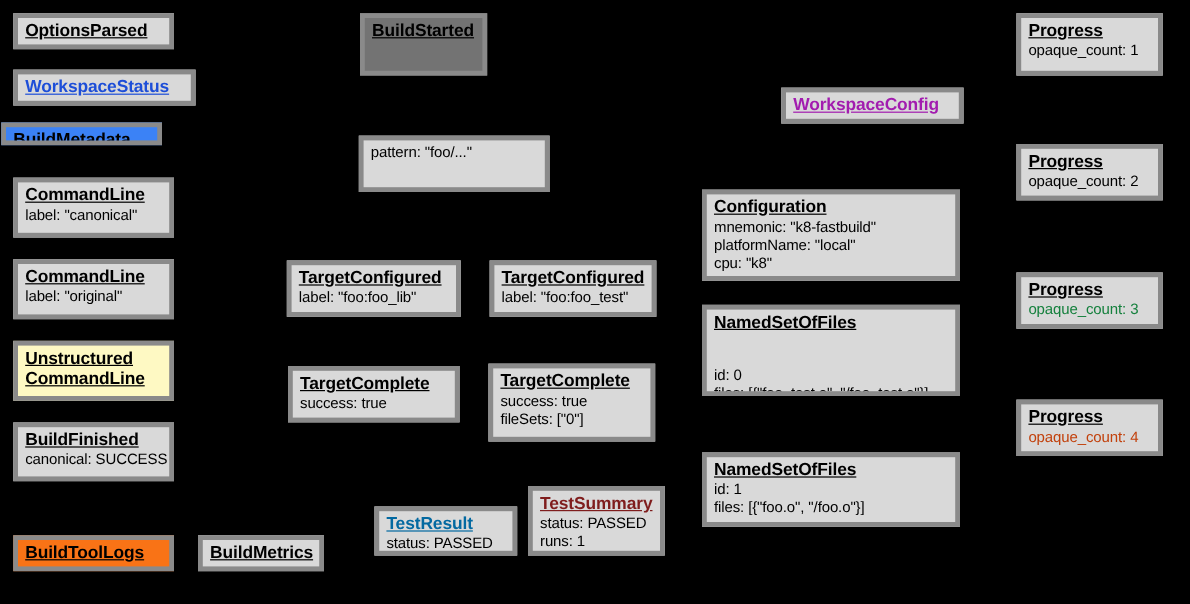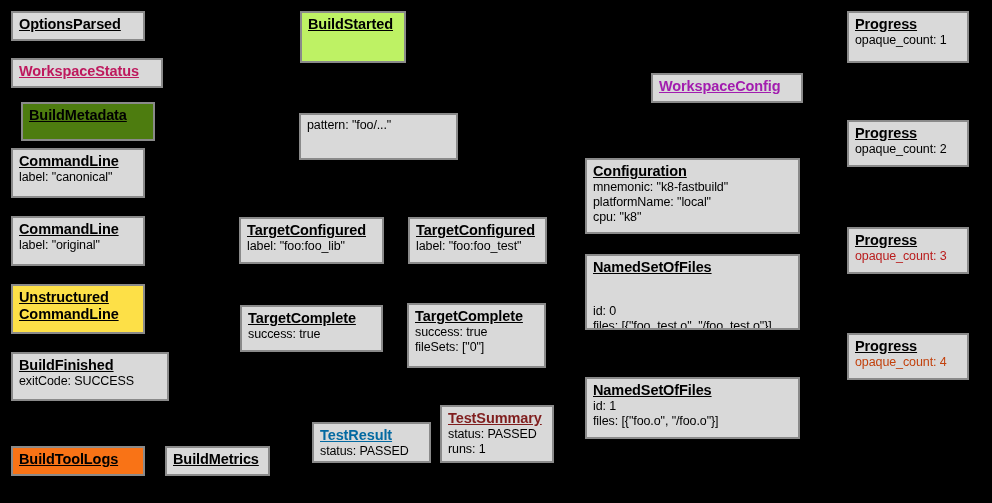--- a/index.html
+++ b/index.html
@@ -12,21 +12,21 @@
     width: 992px;
     height: 503px;
     background: #000000;
     overflow: hidden;
     font-family: "Liberation Sans", sans-serif;
   }
   .node {
     position: absolute;
     box-sizing: border-box;
     background: #d9d9d9;
-    border: 2px solid #a21caf;
+    border: 4px solid #a21caf;
     padding: 3px 5px 3px 6px;
     overflow: hidden;
   }
   .node-title {
     font-family: "Liberation Sans", sans-serif;
     font-size: 14.5px;
     font-weight: bold;
     color: #000000;
     text-decoration: underline;
     line-height: 17px;
@@ -50,54 +50,54 @@
   }
 </style>
 </head>
 <body>
 
 <div id="canvas">
     <div class="node" style="left: 11px; top: 11px; width: 134px; height: 30px; background: rgb(217, 217, 217); border-color: rgb(138, 138, 138);">
       <div class="node-title" style="color: rgb(0, 0, 0);">OptionsParsed</div>
     </div>
     <div class="node" style="left: 11px; top: 58px; width: 152px; height: 30px; background: rgb(217, 217, 217); border-color: rgb(138, 138, 138);">
-      <div class="node-title" style="color: #be185d;">WorkspaceStatus</div>
+      <div class="node-title" style="color: #1d4ed8;">WorkspaceStatus</div>
     </div>
-    <div class="node" style="left: 21px; top: 102px; width: 134px; height: 39px; background: #4d7c0f; border-color: rgb(138, 138, 138);">
+    <div class="node" style="left: 1px; top: 102px; width: 134px; height: 19px; background: #3b82f6; border-color: rgb(138, 138, 138);">
       <div class="node-title" style="color: rgb(0, 0, 0);">BuildMetadata</div>
     </div>
     <div class="node" style="left: 11px; top: 148px; width: 134px; height: 50px; background: rgb(217, 217, 217); border-color: rgb(138, 138, 138);">
       <div class="node-title" style="color: rgb(0, 0, 0);">CommandLine</div>
       <div class="node-fields">
         <div class="node-field" style="color: rgb(0, 0, 0);">label: "canonical"</div>
       </div>
     </div>
     <div class="node" style="left: 11px; top: 216px; width: 134px; height: 50px; background: rgb(217, 217, 217); border-color: rgb(138, 138, 138);">
       <div class="node-title" style="color: rgb(0, 0, 0);">CommandLine</div>
       <div class="node-fields">
         <div class="node-field" style="color: rgb(0, 0, 0);">label: "original"</div>
       </div>
     </div>
-    <div class="node" style="left: 11px; top: 284px; width: 134px; height: 50px; background: #fde047; border-color: rgb(138, 138, 138);">
+    <div class="node" style="left: 11px; top: 284px; width: 134px; height: 50px; background: #fef9c3; border-color: rgb(138, 138, 138);">
       <div class="node-title two-line" style="color: rgb(0, 0, 0);">Unstructured
 CommandLine</div>
     </div>
-    <div class="node" style="left: 11px; top: 352px; width: 158px; height: 49px; background: rgb(217, 217, 217); border-color: rgb(138, 138, 138);">
+    <div class="node" style="left: 11px; top: 352px; width: 134px; height: 49px; background: rgb(217, 217, 217); border-color: rgb(138, 138, 138);">
       <div class="node-title" style="color: rgb(0, 0, 0);">BuildFinished</div>
       <div class="node-fields">
-        <div class="node-field" style="color: rgb(0, 0, 0);">exitCode: SUCCESS</div>
+        <div class="node-field" style="color: rgb(0, 0, 0);">canonical: SUCCESS</div>
       </div>
     </div>
     <div class="node" style="left: 11px; top: 446px; width: 134px; height: 30px; background: #f97316; border-color: rgb(138, 138, 138);">
       <div class="node-title" style="color: rgb(0, 0, 0);">BuildToolLogs</div>
     </div>
     <div class="node" style="left: 165px; top: 446px; width: 105px; height: 30px; background: rgb(217, 217, 217); border-color: rgb(138, 138, 138);">
-      <div class="node-title" style="color: rgb(0, 0, 0);">BuildMetrics</div>
+      <div class="node-title" style="color: rgb(0, 0, 0); text-align: center;">BuildMetrics</div>
     </div>
-    <div class="node" style="left: 300px; top: 11px; width: 106px; height: 52px; background: #bef264; border-color: rgb(138, 138, 138);">
+    <div class="node" style="left: 300px; top: 11px; width: 106px; height: 52px; background: #737373; border-color: rgb(138, 138, 138);">
       <div class="node-title" style="color: rgb(0, 0, 0);">BuildStarted</div>
       <div class="node-fields">
         <div class="node-field" style="color: rgb(0, 0, 0); margin-top: 41px;">command: test</div>
       </div>
     </div>
     <div class="node" style="left: 299px; top: 113px; width: 159px; height: 47px; background: rgb(217, 217, 217); border-color: rgb(138, 138, 138);">
       <div class="node-fields">
         <div class="node-field" style="color: rgb(0, 0, 0);">pattern: "foo/..."</div>
       </div>
     </div>
@@ -173,21 +173,21 @@
     </div>
     <div class="node" style="left: 847px; top: 120px; width: 122px; height: 47px; background: rgb(217, 217, 217); border-color: rgb(138, 138, 138);">
       <div class="node-title" style="color: rgb(0, 0, 0);">Progress</div>
       <div class="node-fields">
         <div class="node-field" style="color: rgb(0, 0, 0);">opaque_count: 2</div>
       </div>
     </div>
     <div class="node" style="left: 847px; top: 227px; width: 122px; height: 47px; background: rgb(217, 217, 217); border-color: rgb(138, 138, 138);">
       <div class="node-title" style="color: rgb(0, 0, 0);">Progress</div>
       <div class="node-fields">
-        <div class="node-field" style="color: #b91c1c;">opaque_count: 3</div>
+        <div class="node-field" style="color: #15803d;">opaque_count: 3</div>
       </div>
     </div>
     <div class="node" style="left: 847px; top: 333px; width: 122px; height: 47px; background: rgb(217, 217, 217); border-color: rgb(138, 138, 138);">
       <div class="node-title" style="color: rgb(0, 0, 0);">Progress</div>
       <div class="node-fields">
         <div class="node-field" style="color: #c2410c;">opaque_count: 4</div>
       </div>
     </div>
   </div>
 

